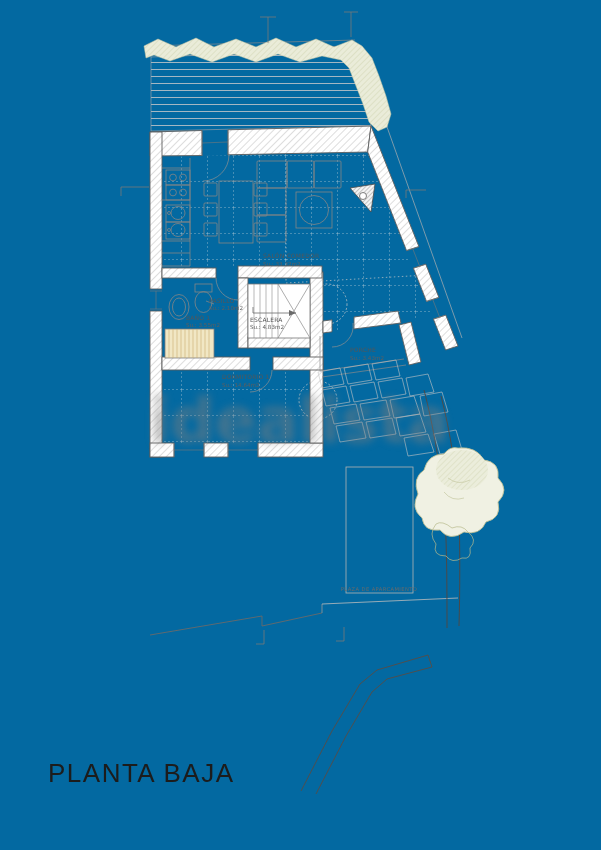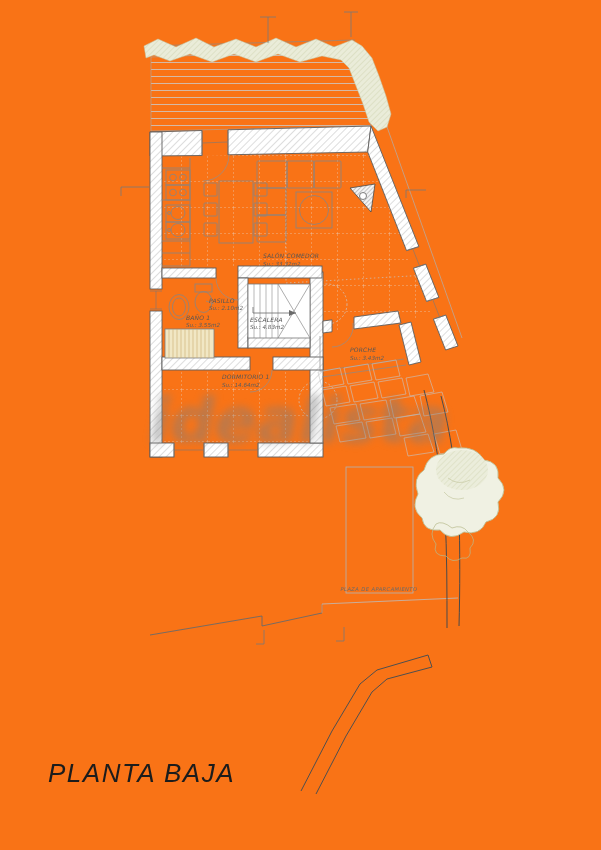--- a/index.html
+++ b/index.html
@@ -1,17 +1,17 @@
 <!DOCTYPE html>
 <html><head>
 <meta charset="utf-8">
 <style>
   html,body{margin:0;padding:0;background:#ffffff;}
-  .canvas{position:relative;width:601px;height:850px;background:#f97316;overflow:hidden;
-          font-family:"DejaVu Sans",sans-serif;font-style:italic;}
+  .canvas{position:relative;width:601px;height:850px;background:#0369a1;overflow:hidden;
+          font-family:"DejaVu Sans",sans-serif;}
   svg{display:block;}
   .wall{fill:url(#hatch);stroke:#5d5d5d;stroke-width:.9;stroke-linejoin:miter;}
   .thin{stroke:#8a8a8a;stroke-width:.7;fill:none;}
   .fix{stroke:#858585;stroke-width:.8;fill:none;}
   .lbl{font-family:"DejaVu Sans",sans-serif;font-size:6px;fill:#565656;letter-spacing:.2px;}
   .lbl2{font-family:"DejaVu Sans",sans-serif;font-size:5.6px;fill:#5e5e5e;}
   .title-text{font-family:"Liberation Sans","DejaVu Sans",sans-serif;font-size:26px;fill:#1c1c1c;
               font-weight:400;letter-spacing:1.5px;}
   .watermark-text{font-family:"DejaVu Sans",sans-serif;font-size:62px;font-weight:700;
                   fill:#7f7f7f;opacity:.5;}

